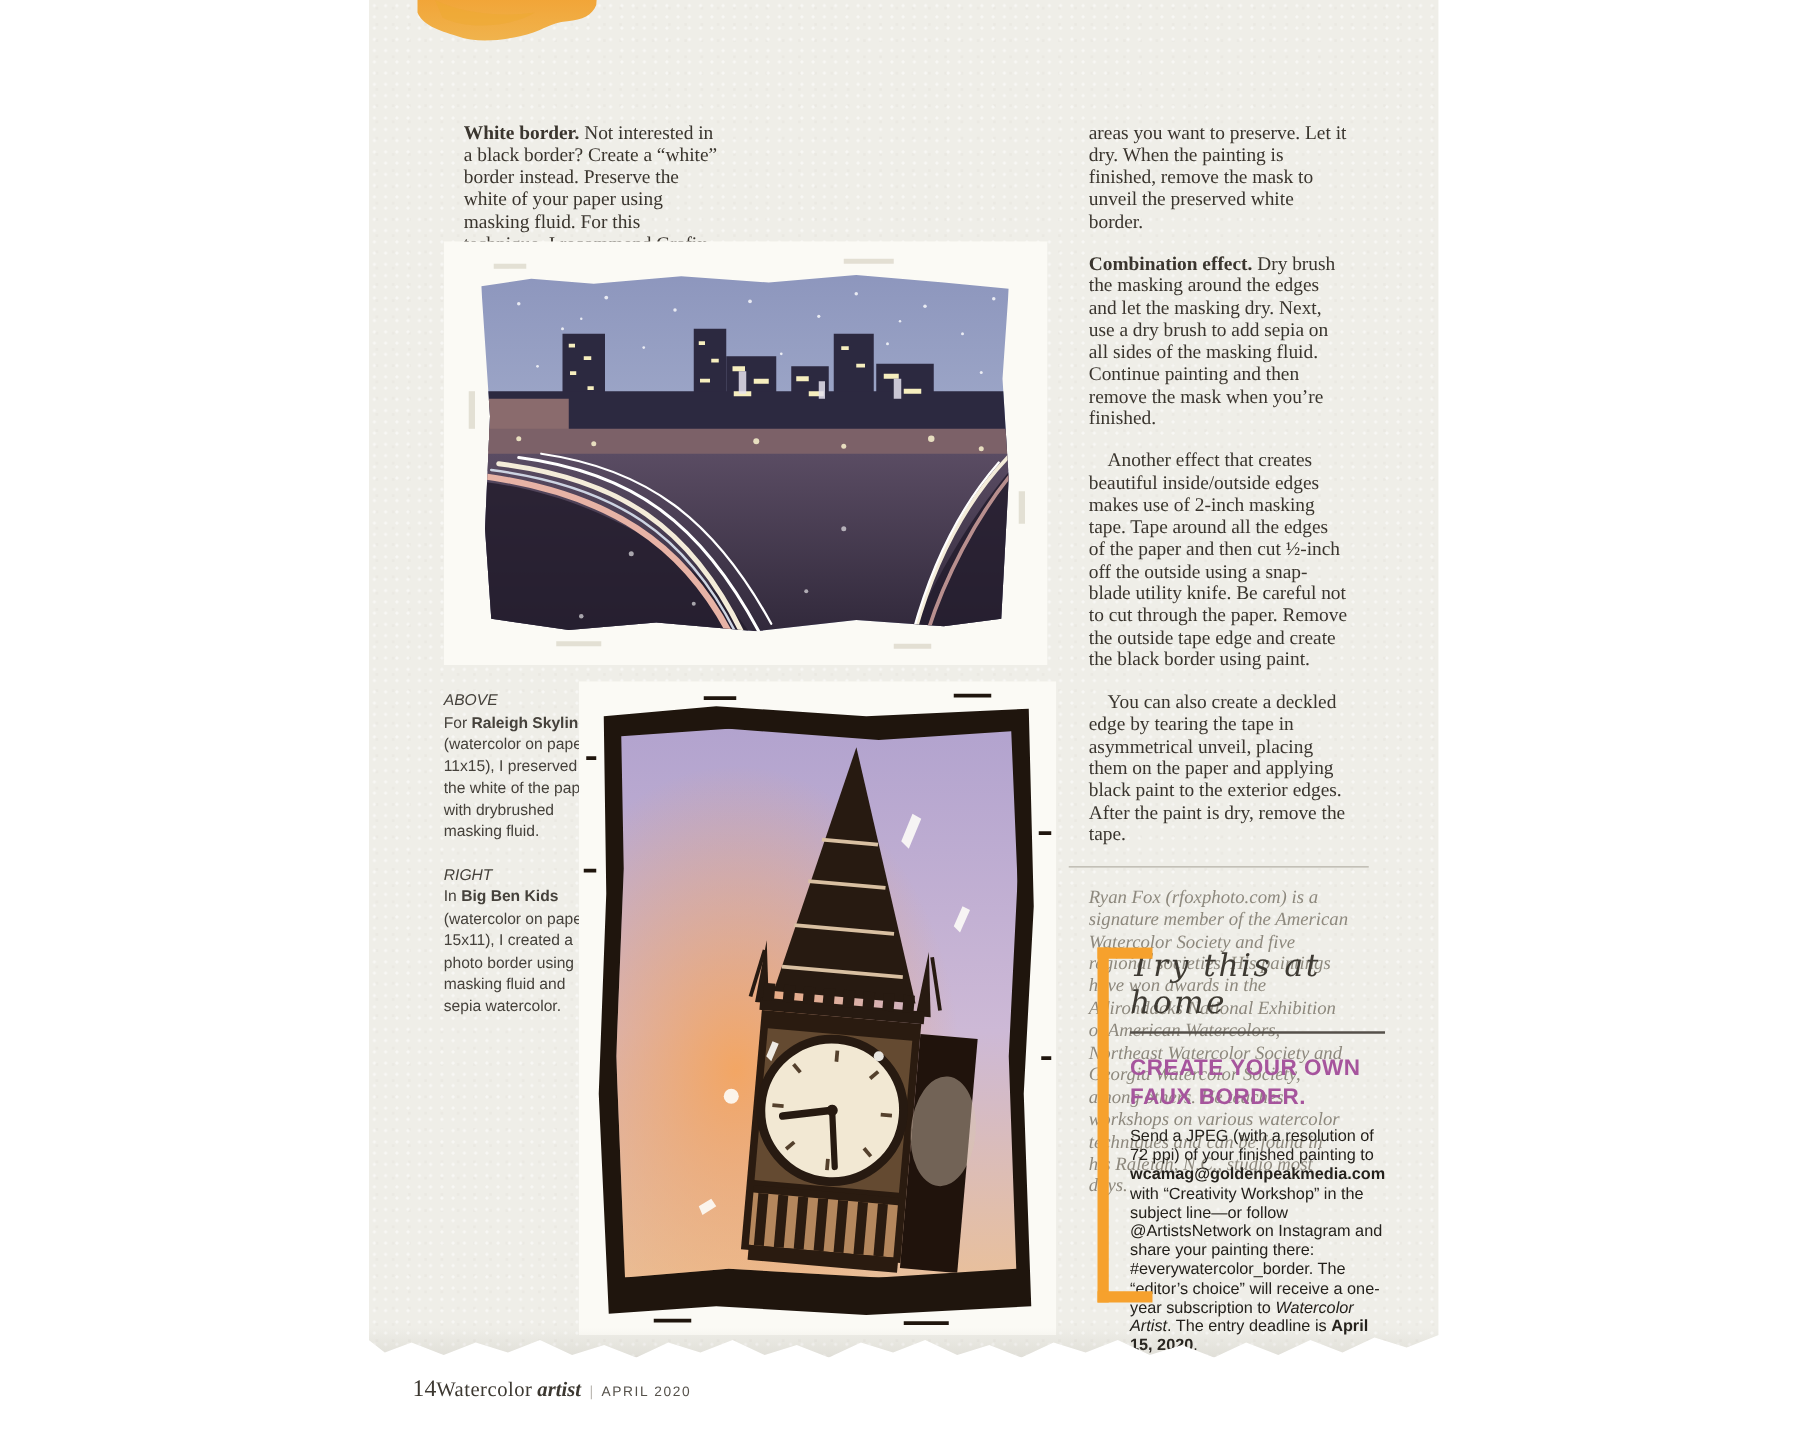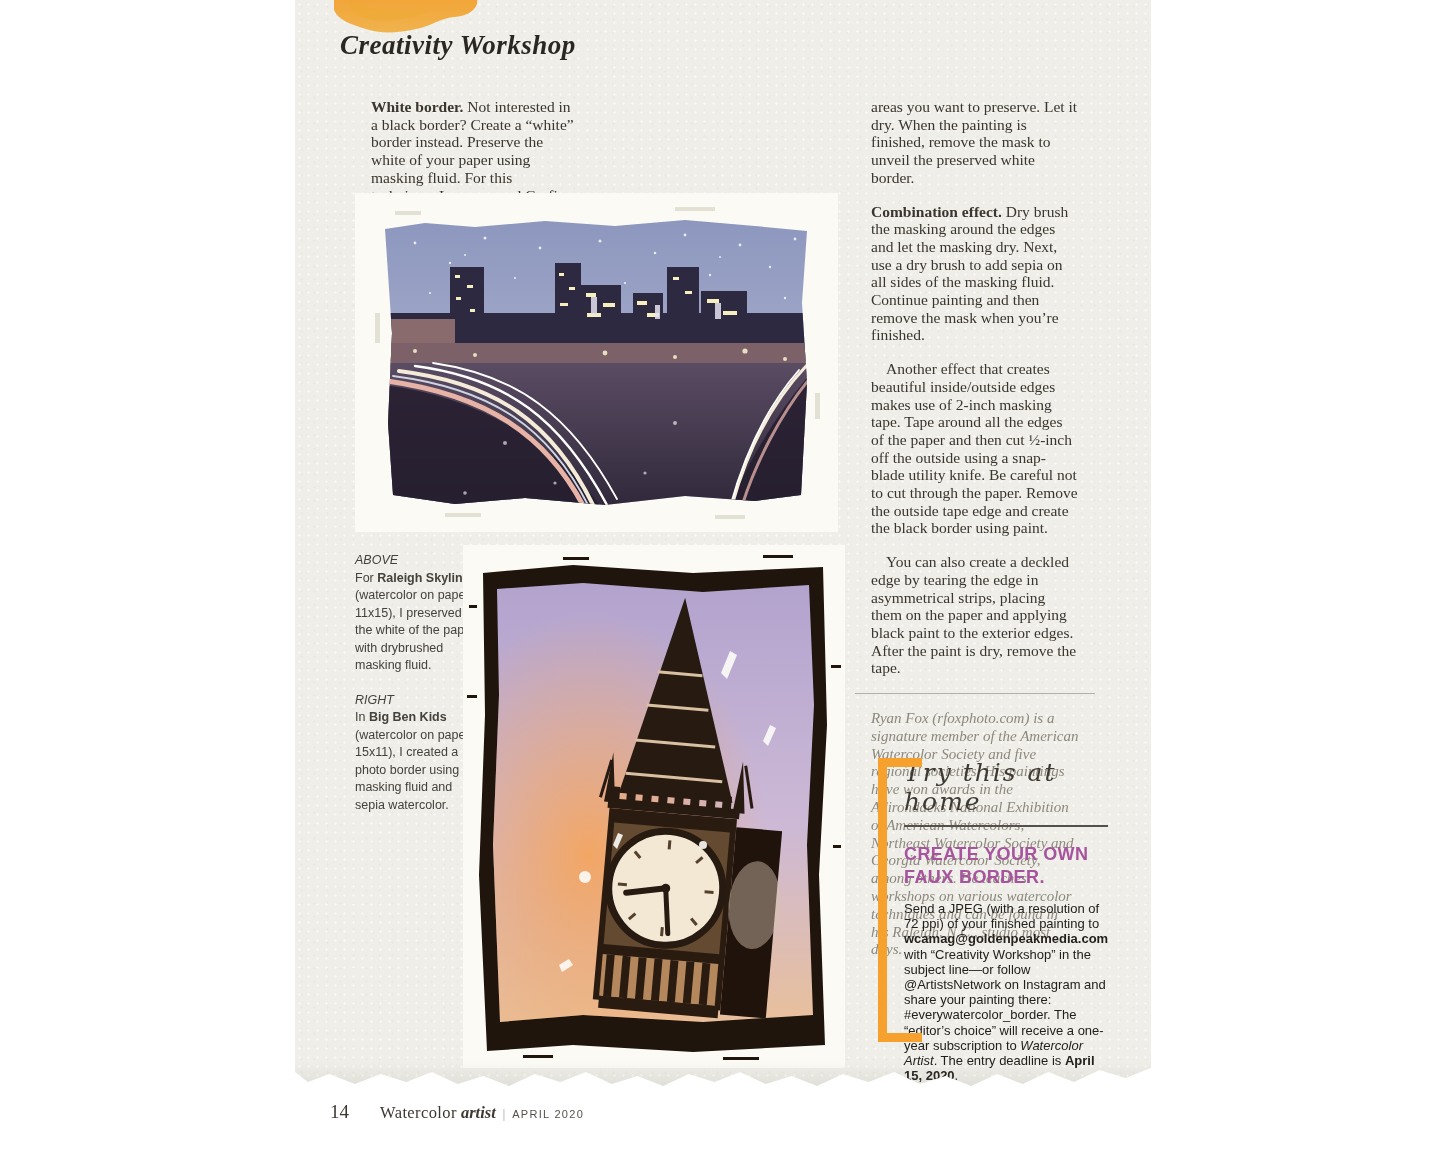--- a/index.html
+++ b/index.html
@@ -90,21 +90,21 @@
   }
   .try-body {
     font-family:"Liberation Sans", sans-serif;
     font-size:13px; line-height:15.2px; color:#24211c; margin:0;
   }
   .try-body b { font-weight:700; }
   .try-body i { font-style:italic; }
 
   
   .footer { position:absolute; left:330px; top:1101px; color:#3c3831; white-space:nowrap; }
-  .pageno { font-size:19px; margin-right:31px; }
+  .pageno { font-size:19px; margin-right:0; }
   .mag    { font-size:16.5px; letter-spacing:.4px; }
   .mag-it { font-weight:700; font-size:16.5px; }
   .sep    { color:#9a958c; margin:0 7px; font-size:12px; }
   .issue  { font-family:"Liberation Sans", sans-serif; font-size:11px;
             letter-spacing:1.3px; color:#55514a; }
 </style>
 </head>
 <body>
 
 <div class="canvas">
@@ -115,32 +115,31 @@
         <linearGradient id="spl" x1="0" y1="0" x2="0" y2="1">
           <stop offset="0" stop-color="#f2a132"></stop>
             <stop offset="1" stop-color="#f0b34d"></stop>
         </linearGradient>
       </defs>
       <path fill="url(#spl)" d="M6,-6 L150,-6 L149,8 C146,16 138,20 126,21 C112,22 104,30 88,33
         C70,37 52,38 38,33 C22,28 10,24 6,14 Z"></path>
       <path fill="#eda92f" opacity=".5" d="M20,4 C40,14 70,18 100,14 C80,26 45,28 26,18 Z"></path>
     </svg>
 
-    <h1 class="page-title">Creativity Workshop</h1>
 
     <div class="col col1">
       <p><span class="lead">White border.</span><span> Not interested in a black border? Create a “white” border instead. Preserve the white of your paper using masking fluid. For this technique, I recommend Grafix</span></p>
     </div>
 
 
     <div class="col col3">
       <p>areas you want to preserve. Let it dry. When the painting is finished, remove the mask to unveil the preserved white border.</p>
       <p class="combo"><span class="lead">Combination effect.</span><span> Dry brush the masking around the edges and let the masking dry. Next, use a dry brush to add sepia on all sides of the masking fluid. Continue painting and then remove the mask when you’re finished.</span></p>
       <p class="indent">Another effect that creates beautiful inside/outside edges makes use of 2-inch masking tape. Tape around all the edges of the paper and then cut ½-inch off the outside using a snap-blade utility knife. Be careful not to cut through the paper. Remove the outside tape edge and create the black border using paint.</p>
-      <p class="indent">You can also create a deckled edge by tearing the edge in asymmetrical strips, placing them on the paper and applying black paint to the exterior edges. After the paint is dry, remove the tape.</p>
+      <p class="indent">You can also create a deckled edge by tearing the tape in asymmetrical unveil, placing them on the paper and applying black paint to the exterior edges. After the paint is dry, remove the tape.</p>
       <hr class="rule">
       <p class="bio">Ryan Fox (rfoxphoto.com) is a signature member of the American Watercolor Society and five regional societies. His paintings have won awards in the Adirondacks National Exhibition of American Watercolors, Northeast Watercolor Society and Georgia Watercolor Society, among others. He teaches workshops on various watercolor techniques and can be found in his Raleigh, N.C., studio most days.</p>
     </div>
 
     <figure class="art1">
       <svg width="483" height="339" viewBox="0 0 483 339" aria-hidden="true">
         <defs>
           <linearGradient id="sky1" x1="0" y1="0" x2="0" y2="1">
             <stop offset="0" stop-color="#8d96bd"></stop>
               <stop offset="1" stop-color="#b6c0d8"></stop>

